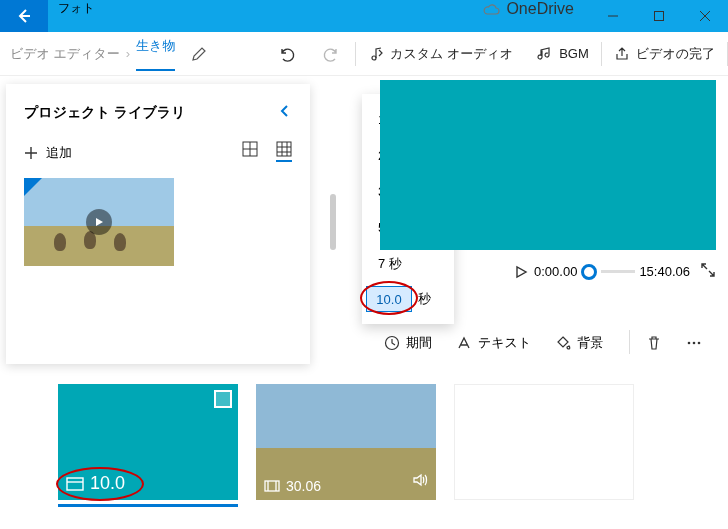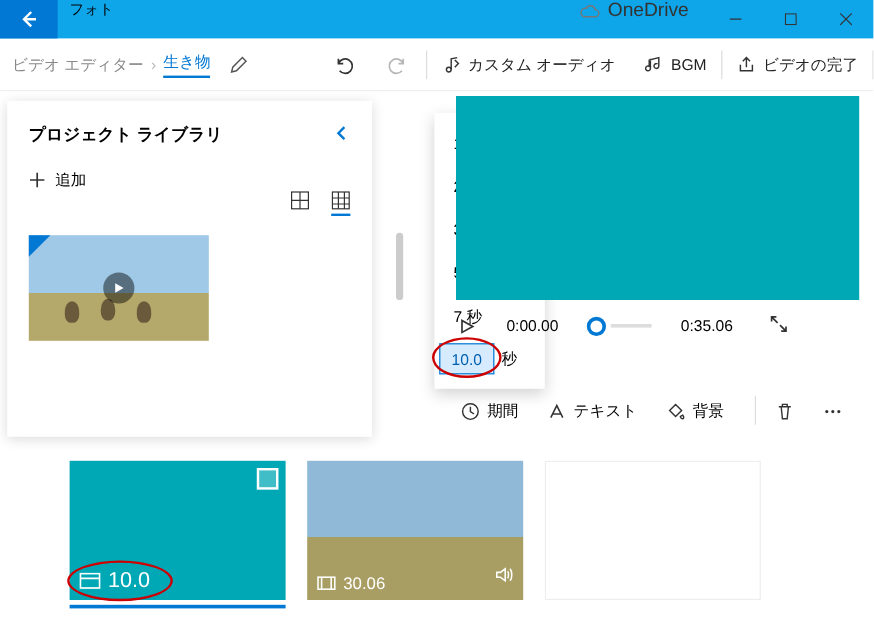--- a/index.html
+++ b/index.html
@@ -10,53 +10,53 @@
   .title { margin-left: 10px; font-size: 12px; color: #000; }
   .titlebar-spacer { flex: 1; }
   .onedrive { display: flex; align-items: center; gap: 6px; font-size: 16px; color: #333; margin-right: 16px; }
   .winbtn { width: 46px; height: 32px; display: flex; align-items: center; justify-content: center; color: #333; }
   .winbtn svg { stroke: #333; }
   
   .toolbar { height: 44px; display: flex; align-items: center; border-bottom: 1px solid #eee; }
   .breadcrumb { display: flex; align-items: center; gap: 6px; margin-left: 10px; font-size: 13px; }
   .crumb1 { color: #888; }
   .crumb-sep { color: #bbb; }
-  .crumb2 { color: #0078d4; border-bottom: 2px solid #0078d4; padding-bottom: 2px; }
+  .crumb2 { color: #0078d4; border-bottom: 2px solid #0078d4; padding-bottom: 14px; }
   .toolbar .spacer { flex: 1; }
   .tbtn { display: flex; align-items: center; gap: 6px; padding: 0 12px; height: 44px; font-size: 13px; color: #222; }
   .tbtn.iconbtn { padding: 0 14px; }
   .divider { width: 1px; height: 24px; background: #ddd; }
   
   .content { position: relative; height: 453px; }
   
   .library { position: absolute; left: 6px; top: 8px; width: 304px; height: 280px; background: #fff; box-shadow: 0 2px 10px rgba(0,0,0,.15); padding: 18px; }
   .lib-header { display: flex; align-items: center; margin-bottom: 18px; }
   .lib-title { font-size: 14px; font-weight: 600; flex: 1; }
   .lib-collapse { color: #0078d4; font-size: 18px; }
-  .lib-toolbar { display: flex; align-items: flex-start; margin-bottom: 16px; flex-direction: column; }
+  .lib-toolbar { display: flex; align-items: flex-end; margin-bottom: 16px; }
   .addbtn { display: flex; align-items: center; gap: 8px; font-size: 13px; }
   .view-icons { margin-left: auto; display: flex; gap: 18px; }
   .view-icons .sel { border-bottom: 2px solid #0078d4; padding-bottom: 3px; }
   .thumb { width: 150px; height: 88px; position: relative; display: inline-block; background: linear-gradient(#9fc9e6 55%, #b4a86b 55%); }
   .thumb .corner { position:absolute; top:0; left:0; width:0; height:0; border-top:18px solid #0078d4; border-right:18px solid transparent; }
   .thumb .play { position:absolute; top:50%; left:50%; transform:translate(-50%,-50%); width:26px; height:26px; border-radius:50%; background:rgba(0,0,0,.45); display:flex; align-items:center; justify-content:center; }
   .thumb .birds { position:absolute; bottom:15px; left:30px; width:80px; height:30px; }
   .thumb .bird { position:absolute; width:12px; height:18px; background:#6a5a3c; border-radius:50% 50% 40% 40%; }
   
   .dropdown { position:absolute; left:362px; top:18px; width:92px; background:#fff; box-shadow:0 4px 12px rgba(0,0,0,.18); padding:8px 0; }
   .dd-item { padding:9px 16px; font-size:13px; }
   .dd-input-row { padding:4px 8px 4px 4px; display:flex; align-items:center; gap:6px; }
   .dd-input-wrap { position:relative; display:inline-block; }
   .dd-input { width:46px; height:26px; border:1px solid #0078d4; text-align:center; font-size:13px; color:#0060b0; background:#d6ebff; }
   .red-ellipse { position:absolute; border:2px solid #cc0000; border-radius:50%; pointer-events:none; }
   .ell1 { left:-6px; top:-5px; width:58px; height:34px; }
   
   .preview-area { position:absolute; left:380px; top:0; right:12px; }
   .preview { margin-top:4px; height:170px; background:#00a7b5; }
-  .player { display:flex; align-items:center; gap:24px; margin-top:12px; justify-content:flex-start; font-size:13px; }
+  .player { display:flex; align-items:center; gap:4px; margin-top:12px; justify-content:flex-end; font-size:13px; }
   .play-outline { width:18px; height:18px; display:flex; align-items:center; justify-content:center; }
   .slider { width:16px; height:16px; border:3px solid #0078d4; border-radius:50%; background:#fff; }
   .slider-wrap { display:flex; align-items:center; gap:4px; }
   .slider-wrap .line { width:34px; height:3px; background:#ddd; }
   .fs { margin-left:6px; }
   
   .midbar { position:absolute; left:376px; right:18px; top:254px; display:flex; gap:8px; font-size:13px; }
   .midbar .btn { display:flex; align-items:center; gap:6px; padding:4px 8px; }
   .midbar .grow { flex:1; }
   
@@ -226,21 +226,21 @@
       <span class="play-outline">
         <svg width="14" height="14" viewBox="0 0 14 14">
             <path d="M3 2v10l9-5z" fill="none" stroke="#333" stroke-width="1.4"></path>
           </svg>
       </span>
       <span>0:00.00</span>
       <span class="slider-wrap">
         <span class="slider"></span>
         <span class="line"></span>
       </span>
-      <span>0:35.06</span>
+      <span>15:40.06</span>
       <span class="fs">
         <svg width="16" height="16" viewBox="0 0 16 16">
             <path d="M2 6V2h4M14 10v4h-4M2 2l5 5M14 14l-5-5" stroke="#333" stroke-width="1.4" fill="none"></path>
           </svg>
       </span>
     </div>
   </div>
 
   <div class="midbar">
     <div class="btn">

